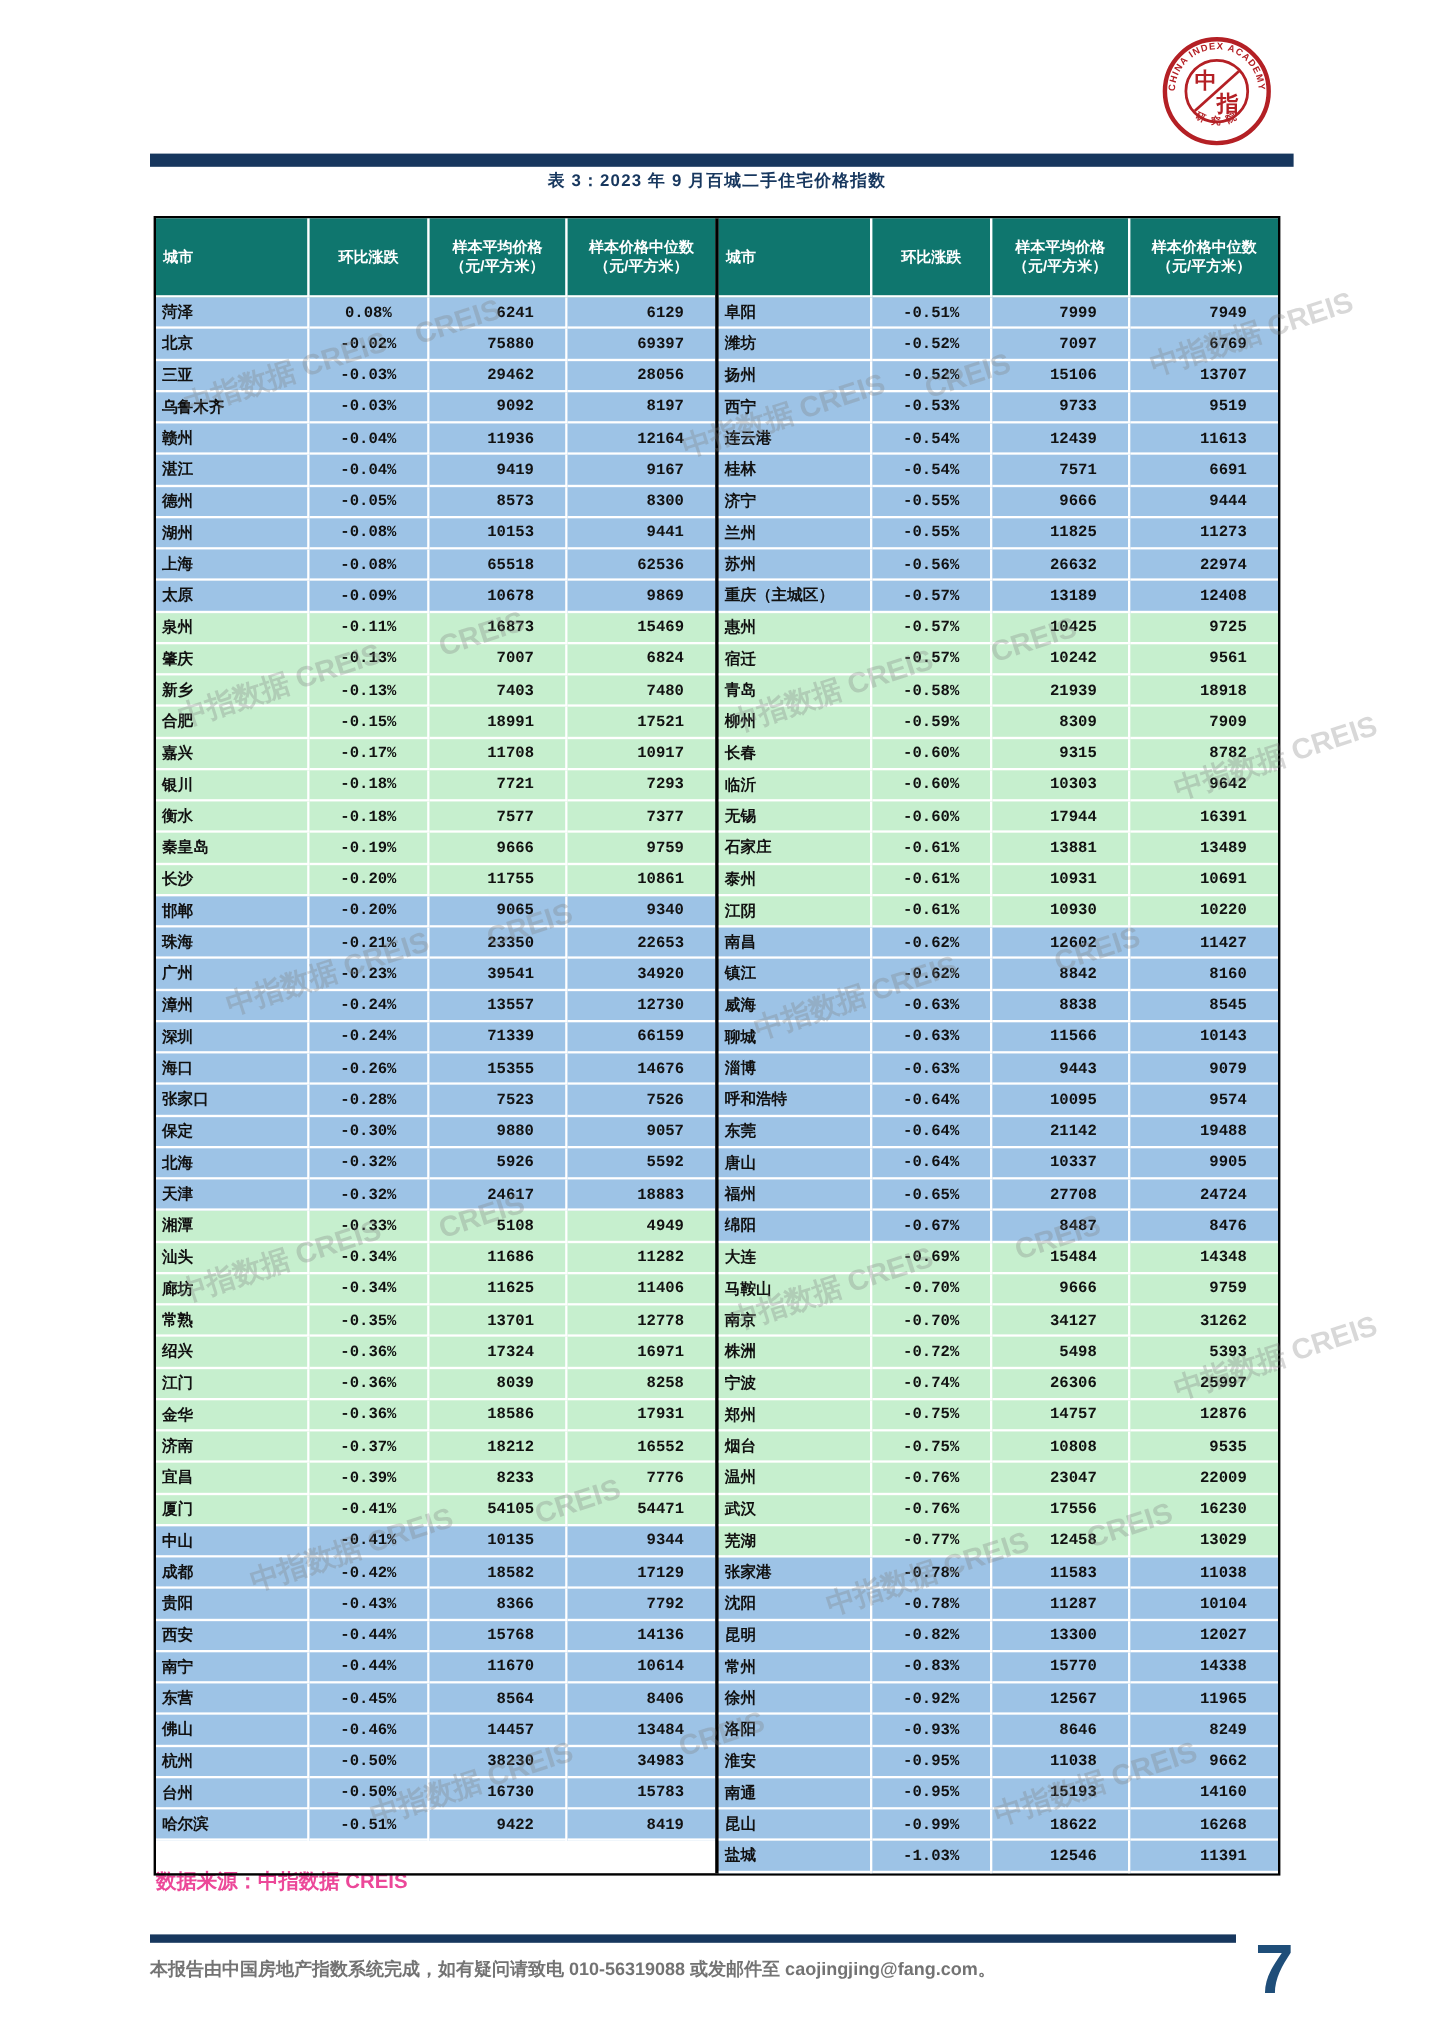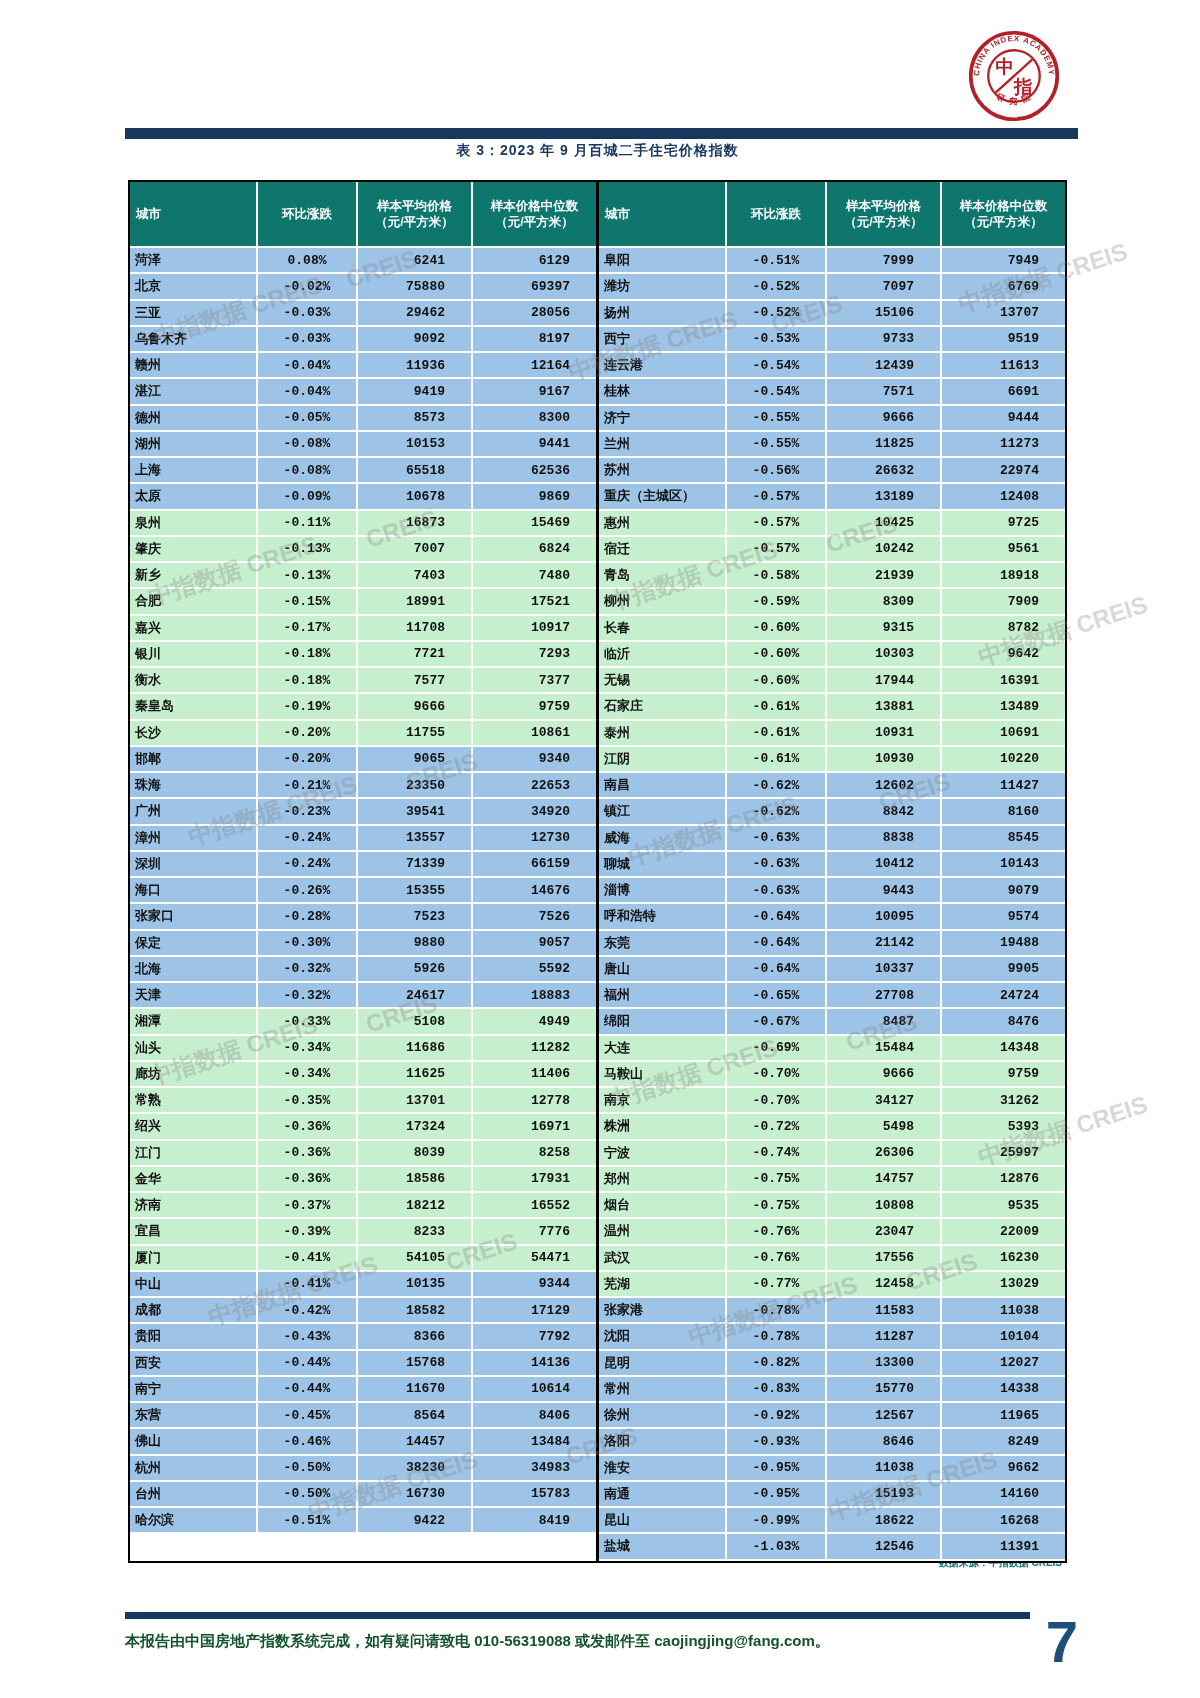--- a/index.html
+++ b/index.html
@@ -31,24 +31,24 @@
   .cell.pct{justify-content:center;}
   .cell.num{justify-content:flex-end;padding-right:26px;}
   .cell.last{border-right:none;}
   .band-blue .cell{background:#9DC3E6;}
   .band-green .cell{background:#C6EFCE;}
   
   #watermarks{position:absolute;left:0;top:0;width:1200px;height:1698px;z-index:2;pointer-events:none;}
   .wm{position:absolute;transform:rotate(-18deg);font-size:24px;font-weight:700;
       color:rgba(125,125,125,0.30);white-space:nowrap;}
   
-  .source-line{position:absolute;top:1556px;left:130px;width:932px;text-align:right;
-               font-size:10px;font-weight:700;color:#0f766e;}
+  .source-line{position:absolute;top:1556px;left:130px;width:932px;
+               font-size:17px;font-weight:700;color:#ec4899;}
   .footer-rule{position:absolute;left:125px;top:1612px;width:905px;height:7px;background:#17375E;}
-  .footer-text{position:absolute;left:125px;top:1632px;font-size:15px;font-weight:700;color:#14532d;}
+  .footer-text{position:absolute;left:125px;top:1632px;font-size:15px;font-weight:700;color:#737373;}
   .page-number{position:absolute;left:1032px;top:1608px;width:60px;text-align:center;
                font-size:58px;font-weight:700;color:#1F4E79;}
 </style>
 </head>
 <body>
 
 <div class="page">
 
   <div class="logo">
     <svg viewBox="0 0 100 100" width="92" height="92">
@@ -533,21 +533,21 @@
           </div>
           <div class="row band-blue">
             <div class="cell city">威海</div>
             <div class="cell pct">-0.63%</div>
             <div class="cell num">8838</div>
             <div class="cell num last">8545</div>
           </div>
           <div class="row band-blue">
             <div class="cell city">聊城</div>
             <div class="cell pct">-0.63%</div>
-            <div class="cell num">10412</div>
+            <div class="cell num">11566</div>
             <div class="cell num last">10143</div>
           </div>
           <div class="row band-blue">
             <div class="cell city">淄博</div>
             <div class="cell pct">-0.63%</div>
             <div class="cell num">9443</div>
             <div class="cell num last">9079</div>
           </div>
           <div class="row band-blue">
             <div class="cell city">呼和浩特</div>

